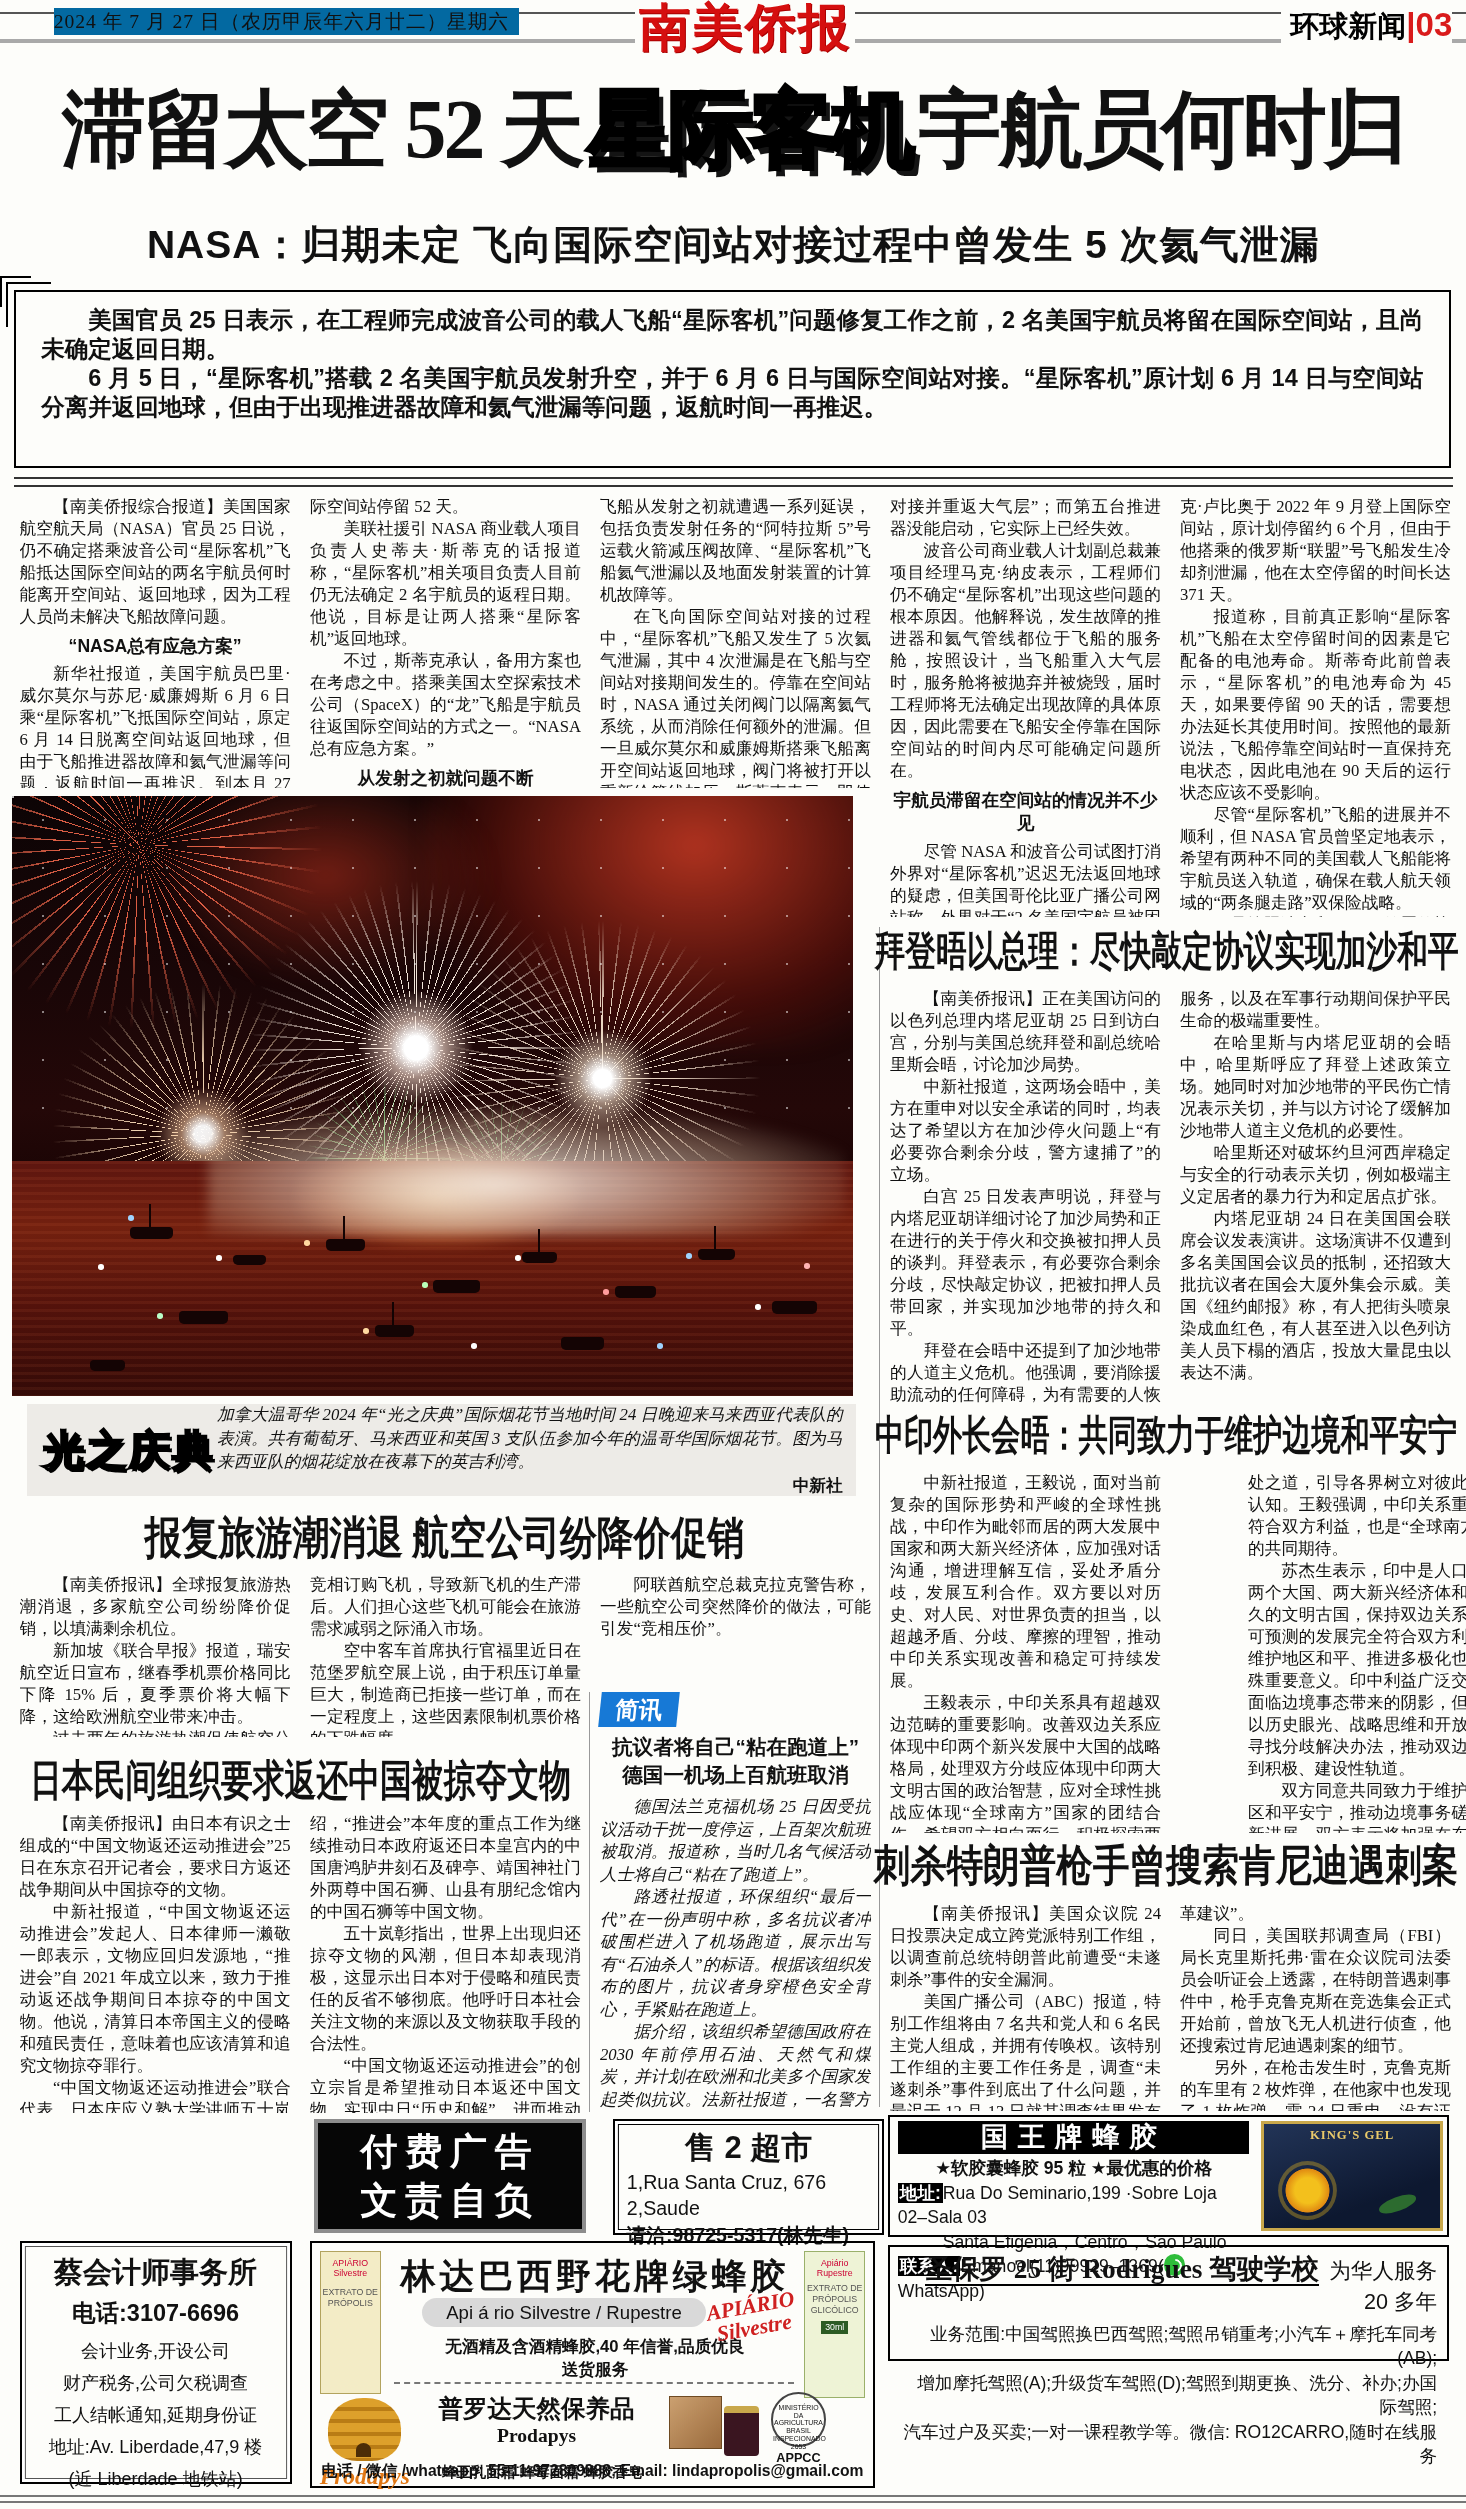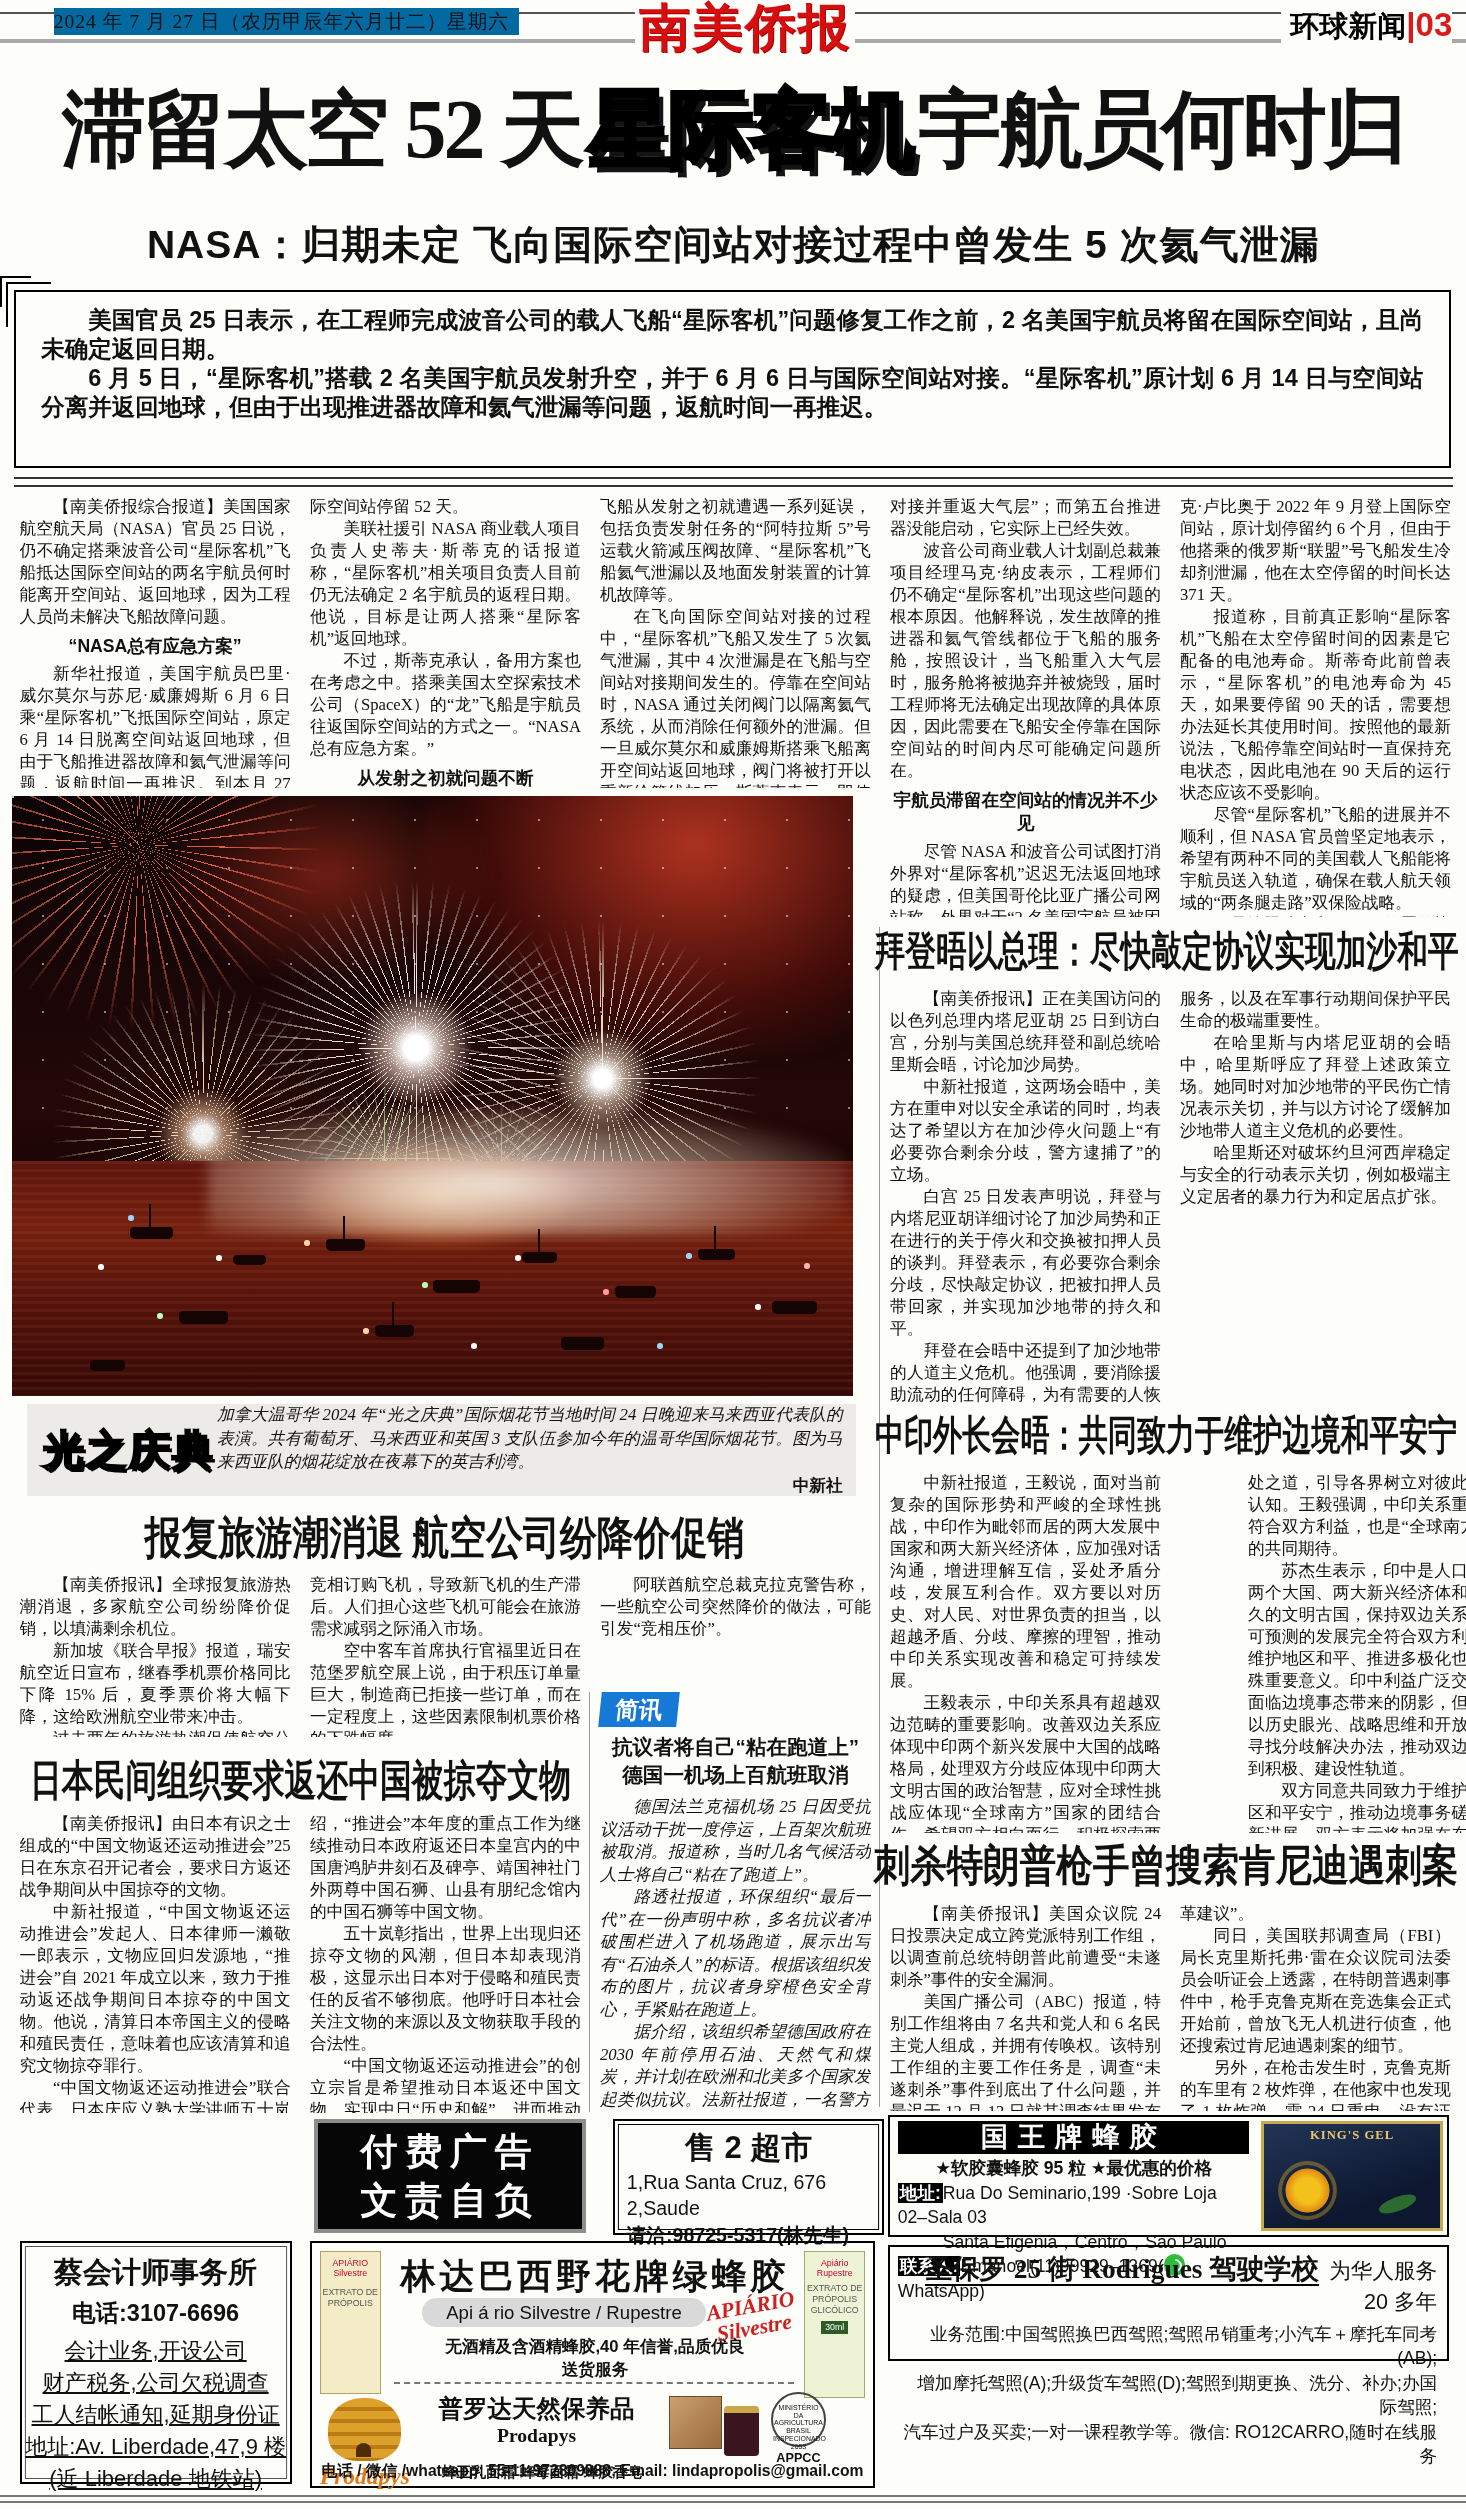--- a/index.html
+++ b/index.html
@@ -99,21 +99,21 @@
   .kimg{width:182px;margin:3.9px;background:linear-gradient(160deg,#223457,#0d1830 70%);border:3.9px solid #c9a84b;
         box-sizing:border-box;position:relative;}
   .kimg .kt{position:absolute;top:3.9px;width:100%;text-align:center;color:#e8c96a;font-weight:700;font-size:12.7px;letter-spacing:1px;}
   .kflower{position:absolute;left:17.6px;bottom:11.8px;width:51px;height:51px;border-radius:50%;
            background:radial-gradient(circle,#f3c01c 0 35%,#e08a12 60%,transparent 62%);box-shadow:0 0 0 3.9px rgba(243,192,28,.35);}
   .kleaf{position:absolute;right:23.5px;bottom:17.6px;width:39px;height:13.7px;border-radius:50% 50% 50% 50%;background:#2c6b2f;transform:rotate(-20deg);}
   .adcai{left:19.6px;top:2241px;width:272px;height:243px;border:2px solid #000;box-shadow:inset 0 0 0 2.9px #fff,inset 0 0 0 3.9px #555;
          box-sizing:border-box;text-align:center;font-family:"Liberation Sans","DejaVu Sans",sans-serif;padding-top:9.8px;}
   .adcai .t{font-weight:900;font-size:29px;}
   .adcai .ph{font-size:23.5px;font-weight:700;margin:3.9px 0 5.9px;}
-  .adcai .l{font-size:22px;line-height:32px;text-decoration:underline;}
+  .adcai .l{font-size:18px;line-height:32px;}
   .adlinda{left:310px;top:2241px;width:565px;height:247px;border:2px solid #000;box-sizing:border-box;position:relative;
            font-family:"Liberation Sans","DejaVu Sans",sans-serif;}
   .lbottle{position:absolute;left:7.8px;top:7.8px;width:61px;height:143px;background:#f3ecc6;border:1px solid #b2a35e;
            font-size:8.8px;color:#c03;text-align:center;padding-top:5.9px;box-sizing:border-box;line-height:10.8px;}
   .rbottle{position:absolute;right:7.8px;top:7.8px;width:61px;height:147px;background:#eef3d6;border:1px solid #9ab06a;
            font-size:8.8px;color:#c03;text-align:center;padding-top:5.9px;box-sizing:border-box;line-height:10.8px;}
   .rbottle .ml{display:inline-block;margin-top:5.9px;background:#2c5b24;color:#fff;padding:1px 3.9px;font-size:8.8px;}
   .ltitle{position:absolute;left:82px;top:9.8px;width:402px;text-align:center;font-family:"Liberation Serif",serif;
           font-weight:900;font-size:35px;letter-spacing:3.9px;}
   .lpill{position:absolute;left:110px;top:55px;width:284px;height:29px;background:#d9d9d9;border-radius:15.7px;
@@ -249,20 +249,21 @@
   <div class="abs acol" style="left:890px;top:988px;height:418px;">
       <p>【南美侨报讯】正在美国访问的以色列总理内塔尼亚胡 25 日到访白宫，分别与美国总统拜登和副总统哈里斯会晤，讨论加沙局势。</p>
       <p>中新社报道，这两场会晤中，美方在重申对以安全承诺的同时，均表达了希望以方在加沙停火问题上“有必要弥合剩余分歧，警方逮捕了”的立场。</p>
       <p>白宫 25 日发表声明说，拜登与内塔尼亚胡详细讨论了加沙局势和正在进行的关于停火和交换被扣押人员的谈判。拜登表示，有必要弥合剩余分歧，尽快敲定协议，把被扣押人员带回家，并实现加沙地带的持久和平。</p>
       <p>拜登在会晤中还提到了加沙地带的人道主义危机。他强调，要消除援助流动的任何障碍，为有需要的人恢复基本</p>
     </div>
   <div class="abs acol" style="left:1180px;top:988px;height:418px;">
       <p class="ni">服务，以及在军事行动期间保护平民生命的极端重要性。</p>
       <p>在哈里斯与内塔尼亚胡的会晤中，哈里斯呼应了拜登上述政策立场。她同时对加沙地带的平民伤亡情况表示关切，并与以方讨论了缓解加沙地带人道主义危机的必要性。</p>
       <p>哈里斯还对破坏约旦河西岸稳定与安全的行动表示关切，例如极端主义定居者的暴力行为和定居点扩张。</p>
+      <p>内塔尼亚胡 24 日在美国国会联席会议发表演讲。这场演讲不仅遭到多名美国国会议员的抵制，还招致大批抗议者在国会大厦外集会示威。美国《纽约邮报》称，有人把街头喷泉染成血红色，有人甚至进入以色列访美人员下榻的酒店，投放大量昆虫以表达不满。</p>
     </div>
 
   <div class="abs ah" style="left:872px;top:1409px;width:588px;height:53px;">
     <span style="font-size:41px;transform:scaleX(.71);">中印外长会晤：共同致力于维护边境和平安宁</span>
   </div>
   <div class="abs acol" style="left:890px;top:1472px;height:361px;">
       <p>中新社报道，王毅说，面对当前复杂的国际形势和严峻的全球性挑战，中印作为毗邻而居的两大发展中国家和两大新兴经济体，应加强对话沟通，增进理解互信，妥处矛盾分歧，发展互利合作。双方要以对历史、对人民、对世界负责的担当，以超越矛盾、分歧、摩擦的理智，推动中印关系实现改善和稳定可持续发展。</p>
       <p>王毅表示，中印关系具有超越双边范畴的重要影响。改善双边关系应体现中印两个新兴发展中大国的战略格局，处理双方分歧应体现中印两大文明古国的政治智慧，应对全球性挑战应体现“全球南方”国家的团结合作。希望双方相向而行，积极探索两个相邻大国正确相</p>
     </div>
   <div class="abs acol" style="left:1248px;top:1472px;height:361px;">

